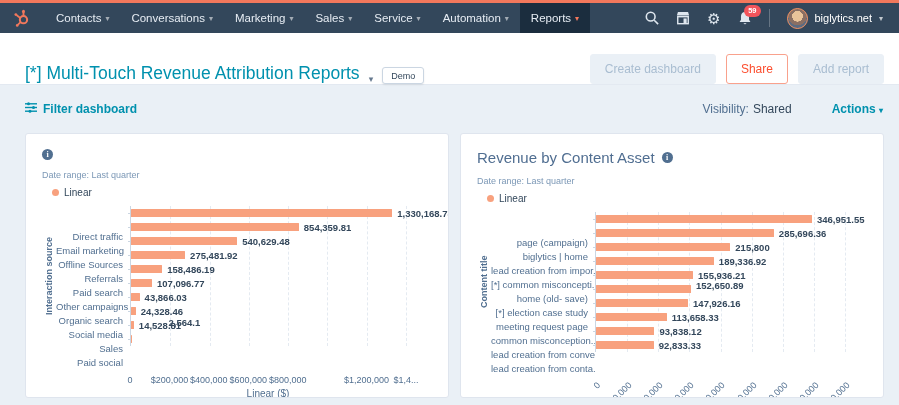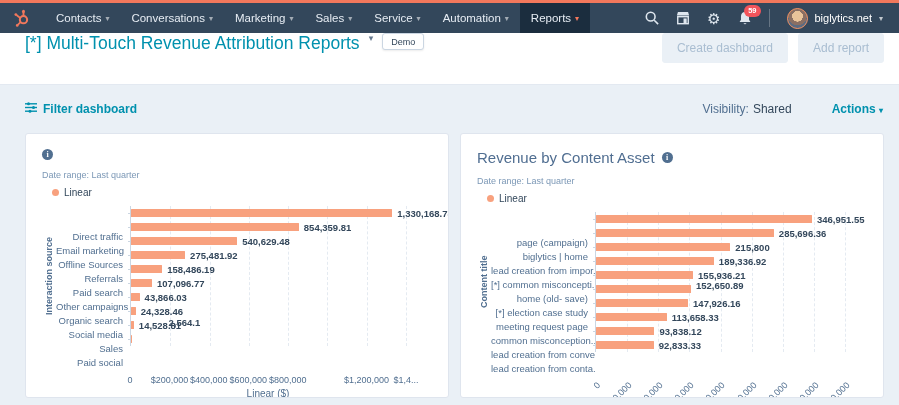--- a/index.html
+++ b/index.html
@@ -23,21 +23,21 @@
                 font-size:7.5px; font-weight:bold; border-radius:8px; padding:1.5px 4px; }
   .tb-sep { width:1px; height:18px; background:rgba(255,255,255,.25); }
   .account { display:flex; align-items:center; gap:7px; cursor:pointer; }
   .avatar { width:21px; height:21px; border-radius:50%;
             background:radial-gradient(circle at 50% 38%, #e8c39a 0 35%, #8a6f63 36% 60%, #5b6b82 61% 100%);
             border:1.5px solid #eb8f62; background-color:#eb8f62; }
   .account-name { color:#fff; font-size:11px; }
   .account .caret { color:rgba(255,255,255,.7); font-size:8px; }
 
   
-  .page-header { height:52px; background:#fff; display:flex; align-items:flex-start;
+  .page-header { height:52px; background:#fff; display:flex; align-items:flex-end;
                  padding:0 15px 0 25px; border-bottom:1px solid #e3e9f1; }
   .page-title { color:#0091ae; font-size:17.5px; cursor:pointer; }
   .title-caret { color:#66798f; font-size:9px; margin:0 9px 0 9px; cursor:pointer; }
   .demo-badge { border:1px solid #cbd6e2; background:#fff; color:#33475b; font-size:9px;
                 padding:2.5px 8px; border-radius:3px; box-shadow:0 1px 2px rgba(0,0,0,.08); }
   .header-buttons { margin-left:auto; display:flex; gap:10px; }
   .btn { font-size:12px; border-radius:3px; padding:7px 14px; cursor:pointer; border:1px solid transparent; }
   .btn-ghost { background:#eaf0f6; color:#a9bdd1; border-color:#eaf0f6; }
   .btn-share { background:#fff; color:#fc4e2f; border-color:#f9a18c; }
 
@@ -162,20 +162,21 @@
     </span>
   </div>
 </div>
 
 <div class="page-header">
   <span class="page-title">[*] Multi-Touch Revenue Attribution Reports</span>
   <span class="title-caret">▾</span>
   <span class="demo-badge">Demo</span>
   <div class="header-buttons">
     <button class="btn btn-ghost">Create dashboard</button>
+    <button class="btn btn-share">Share</button>
     <button class="btn btn-ghost">Add report</button>
   </div>
 </div>
 
 <div class="toolbar">
   <span class="filter-link">
     <span>
       <svg width="12" height="11" viewBox="0 0 12 11">
           <g stroke="#0091ae" stroke-width="1.4">
             <line x1="0" y1="1.8" x2="12" y2="1.8"></line>

